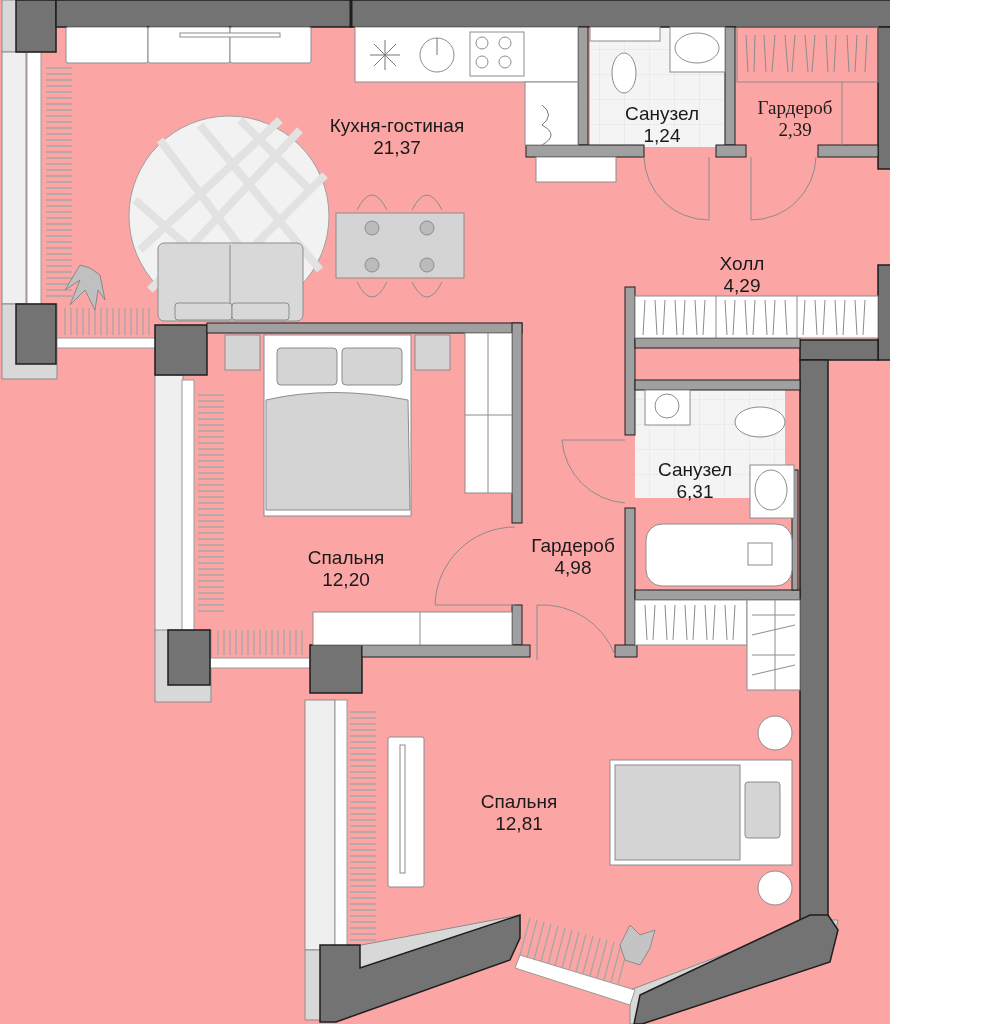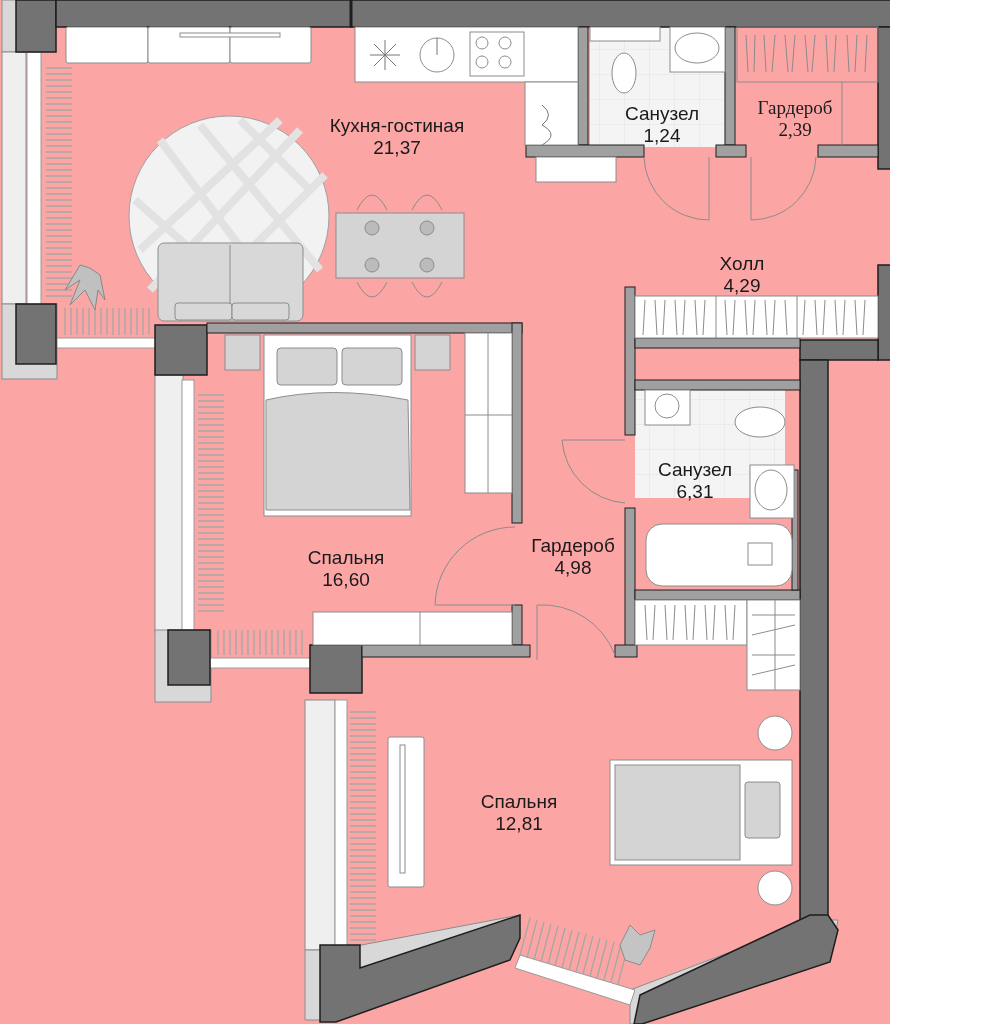--- a/index.html
+++ b/index.html
@@ -227,21 +227,21 @@
   <div class="room-label" style="left:795px; top:97px;font-family:Liberation Serif, serif;">
     <span>Гардероб</span>
     <span>2,39</span>
   </div>
   <div class="room-label" style="left:742px; top:253px;">
     <span>Холл</span>
     <span>4,29</span>
   </div>
   <div class="room-label" style="left:346px; top:547px;">
     <span>Спальня</span>
-    <span>16,60</span>
+    <span>12,20</span>
   </div>
   <div class="room-label" style="left:573px; top:535px;">
     <span>Гардероб</span>
     <span>4,98</span>
   </div>
   <div class="room-label" style="left:695px; top:459px;">
     <span>Санузел</span>
     <span>6,31</span>
   </div>
   <div class="room-label" style="left:519px; top:791px;">

